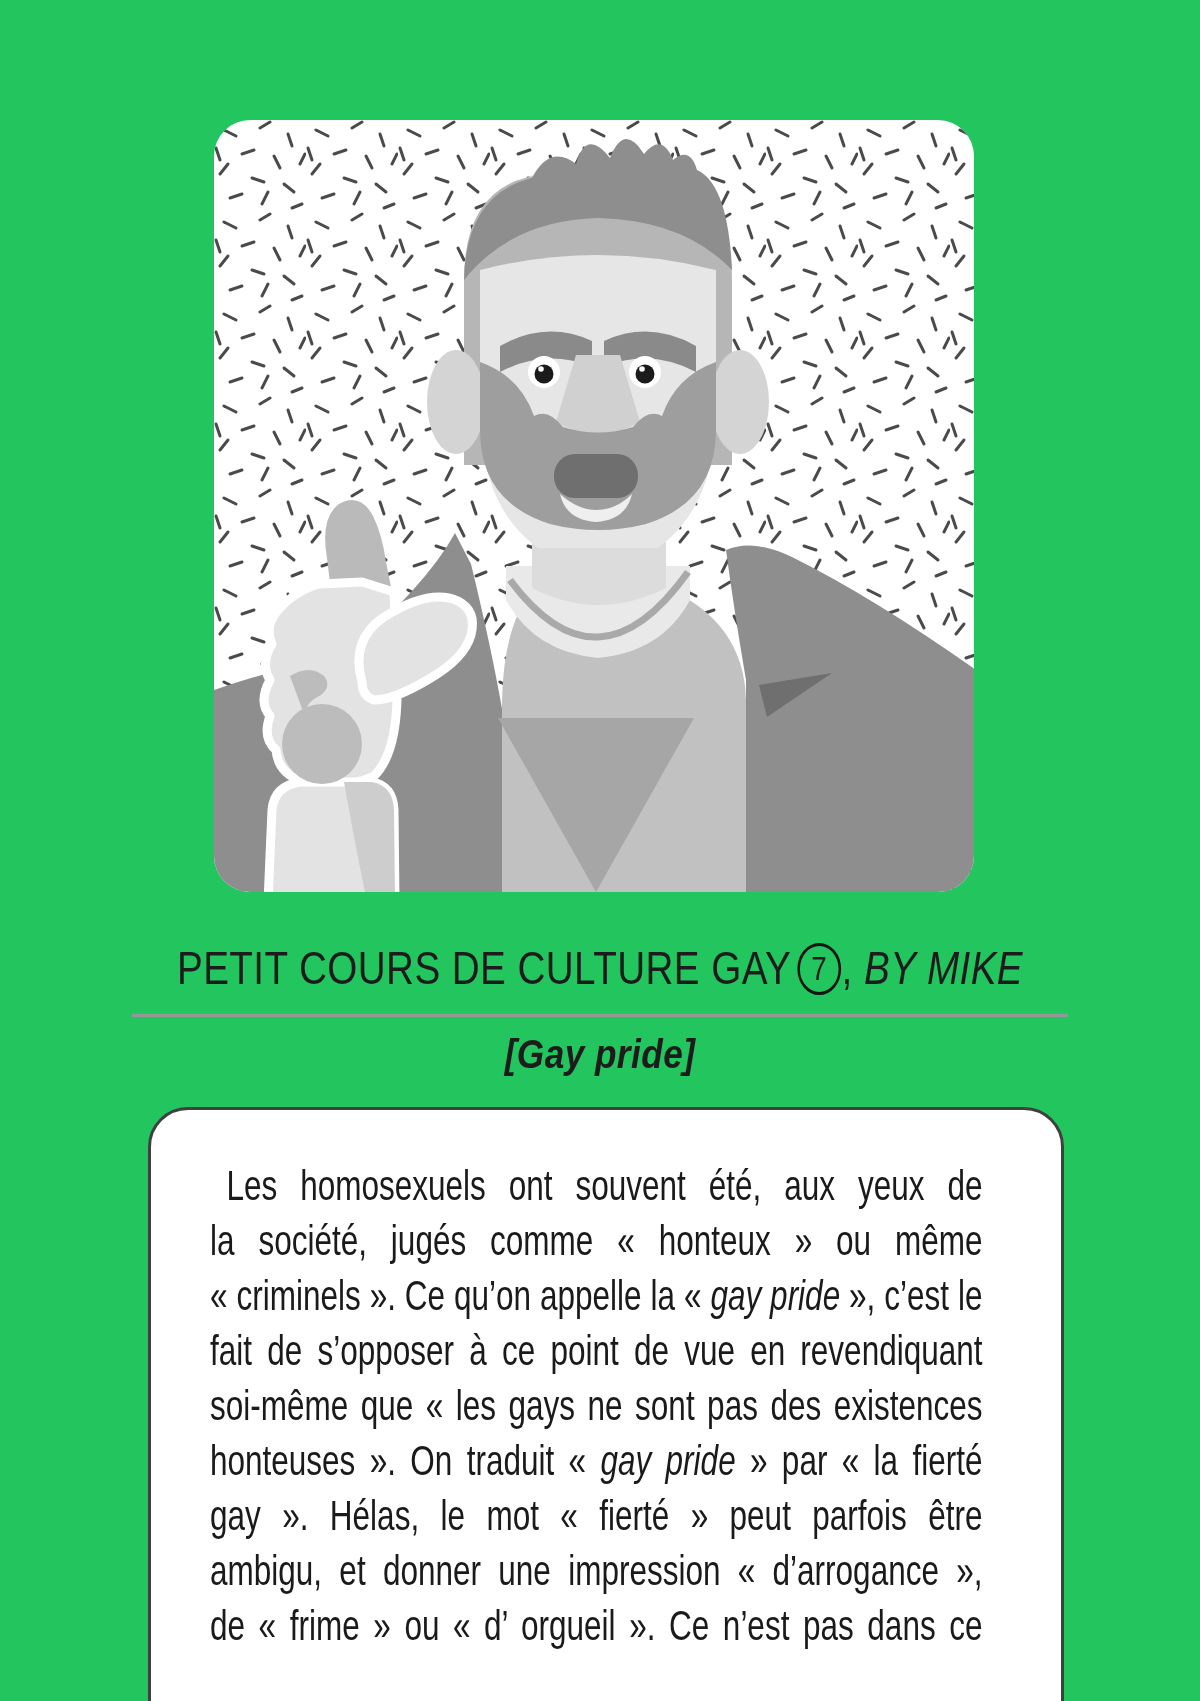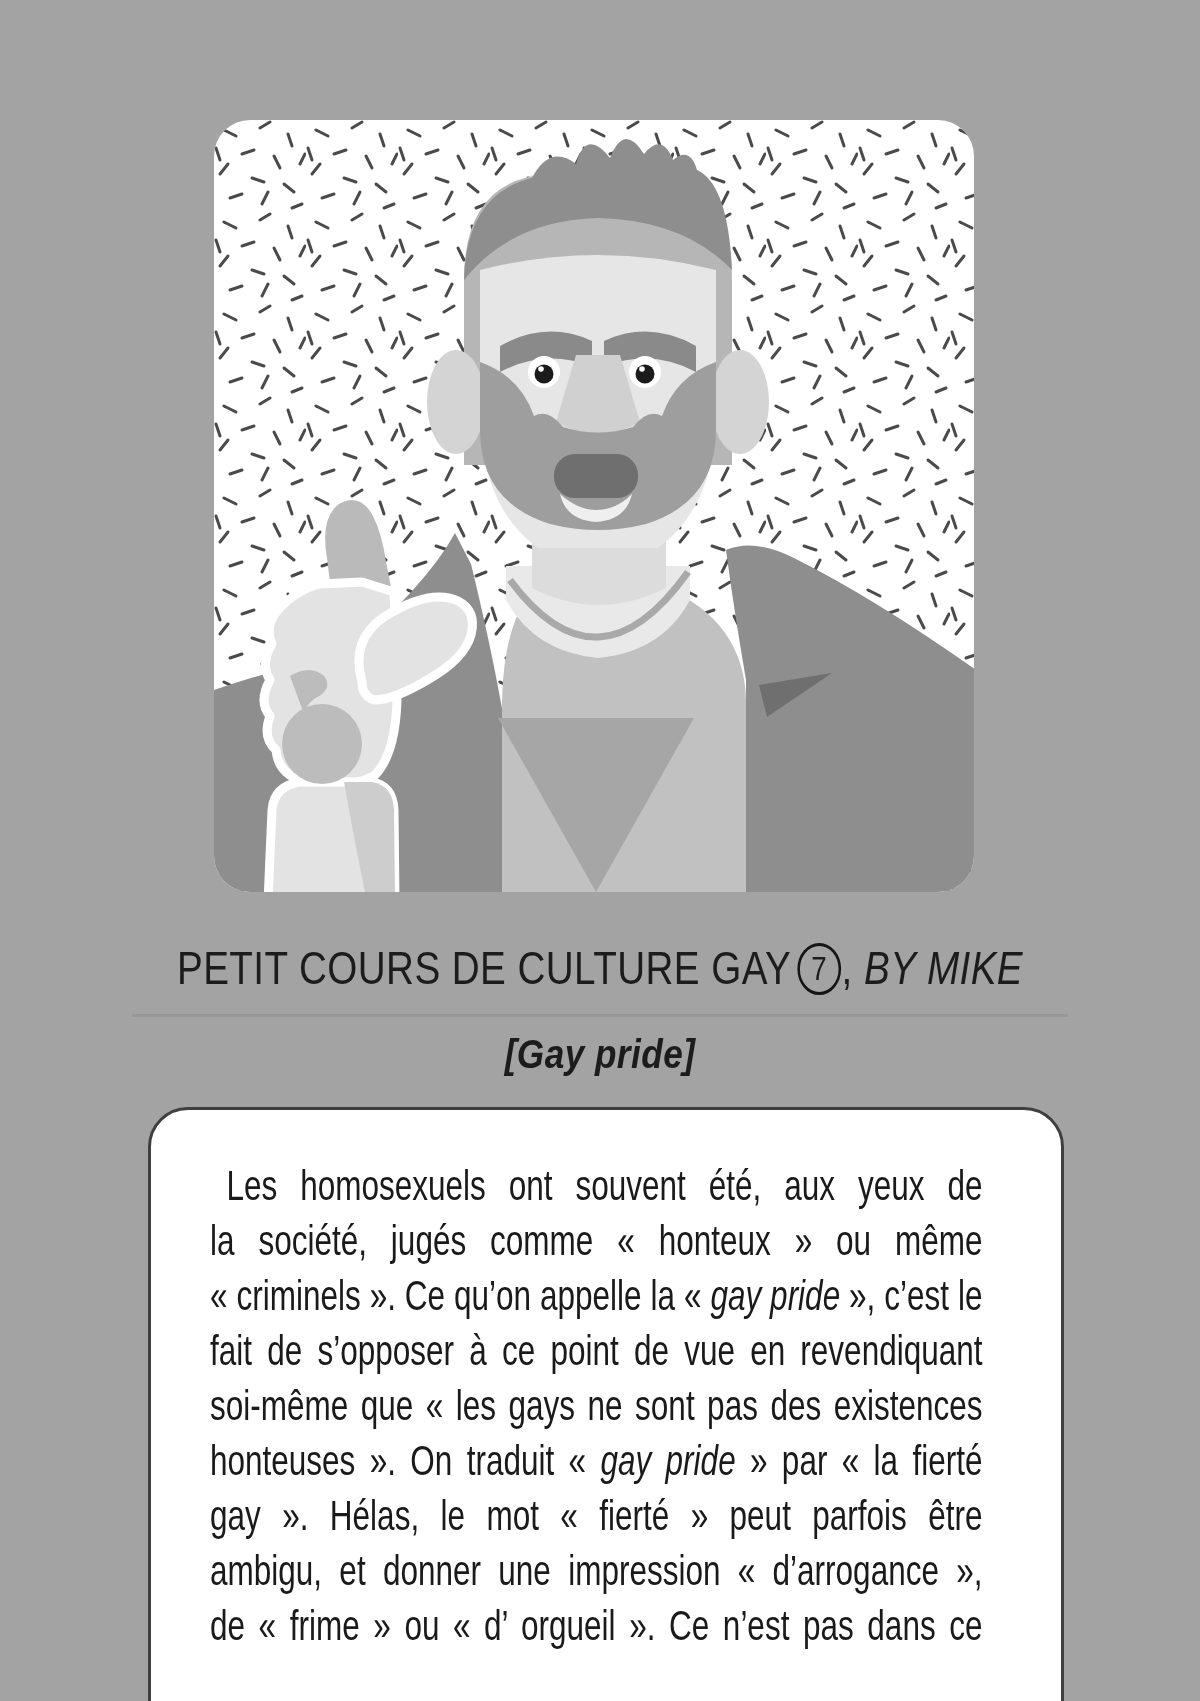--- a/index.html
+++ b/index.html
@@ -1,18 +1,18 @@
 <!DOCTYPE html>
 <html><head>
 <meta charset="utf-8">
 <style>
   html,body { margin:0; padding:0; background:#ffffff; }
   .page {
     position:relative; width:1200px; height:1701px; overflow:hidden;
-    background:#a3a3a3; font-family:"Liberation Sans", sans-serif; color:#1c1c1c;
+    background:#22c55e; font-family:"Liberation Sans", sans-serif; color:#1c1c1c;
   }
   
   .illus {
     position:absolute; left:214px; top:120px; width:760px; height:772px;
     border-radius:36px; overflow:hidden;
   }
   .illus svg { display:block; width:100%; height:100%; }
   
   .title-row {
     position:absolute; left:0; top:936px; width:1200px; height:64px;

